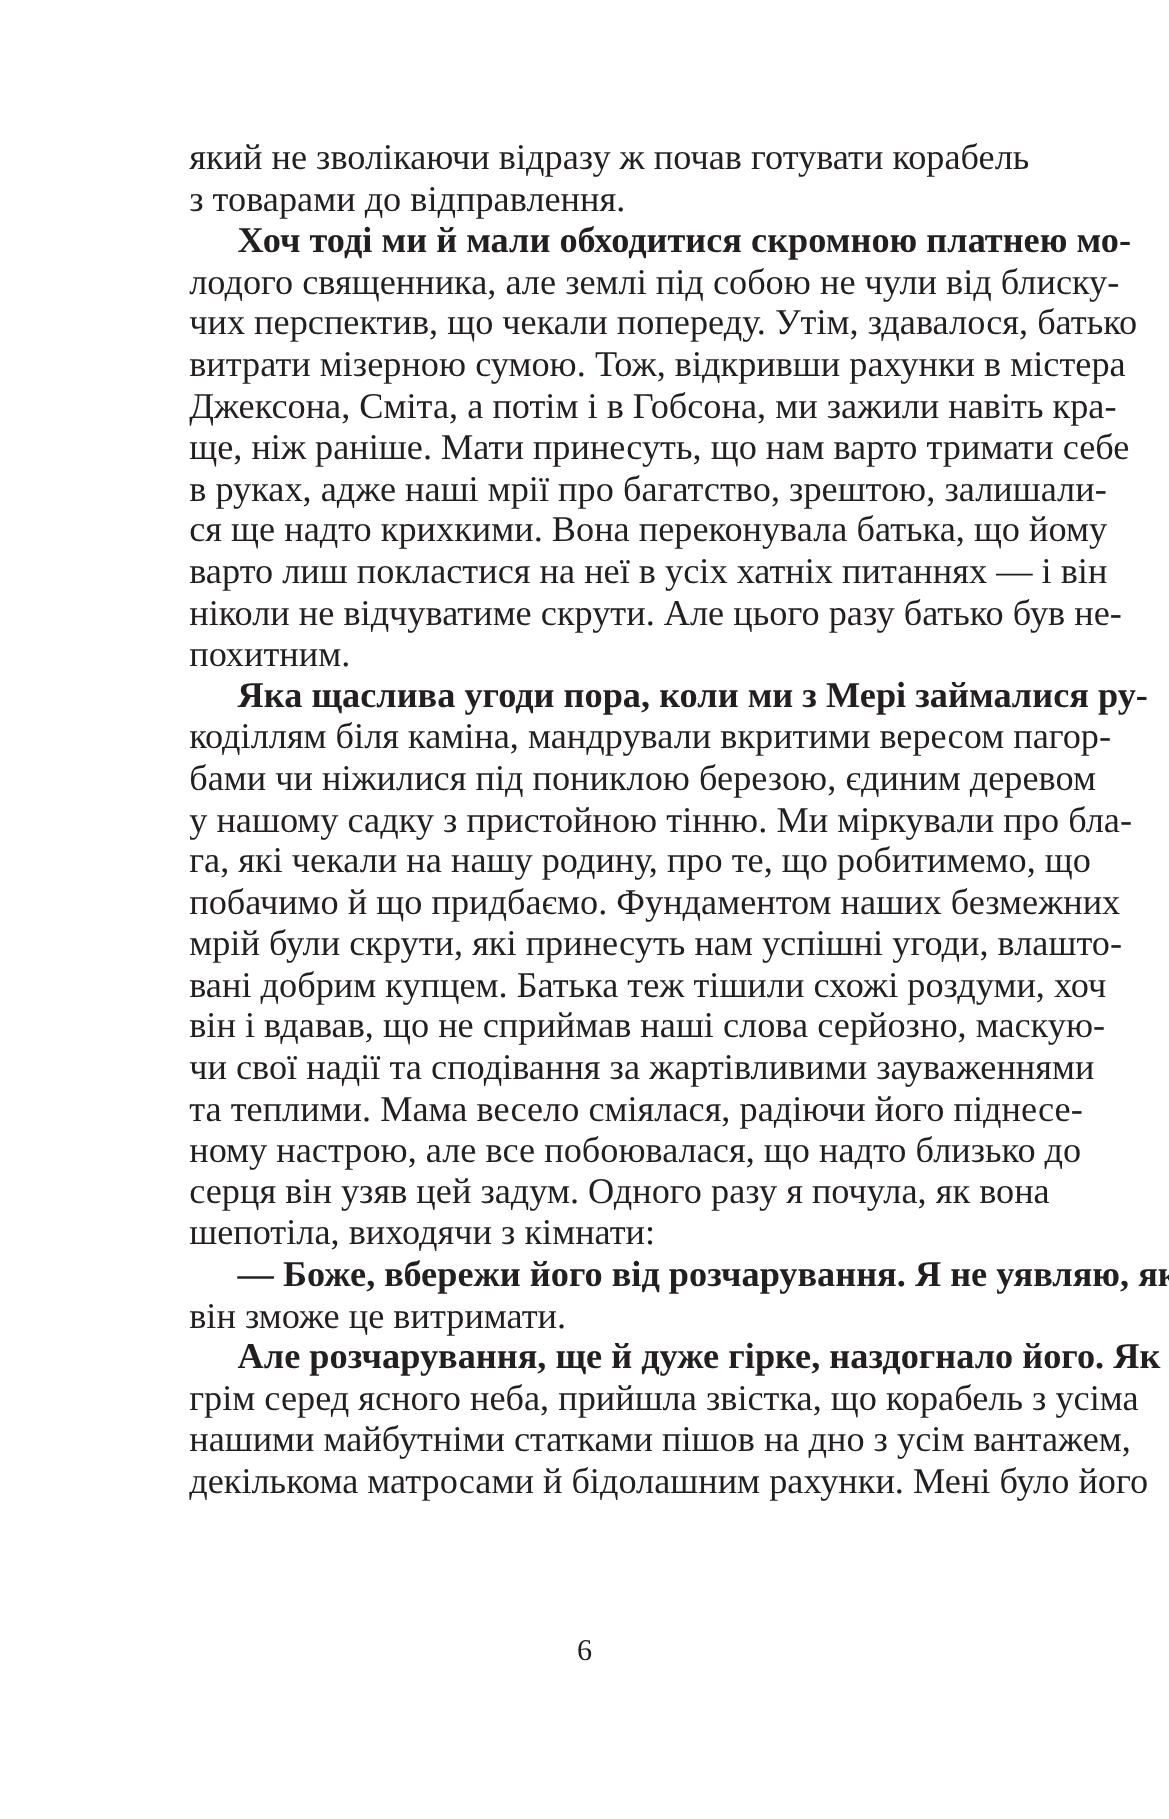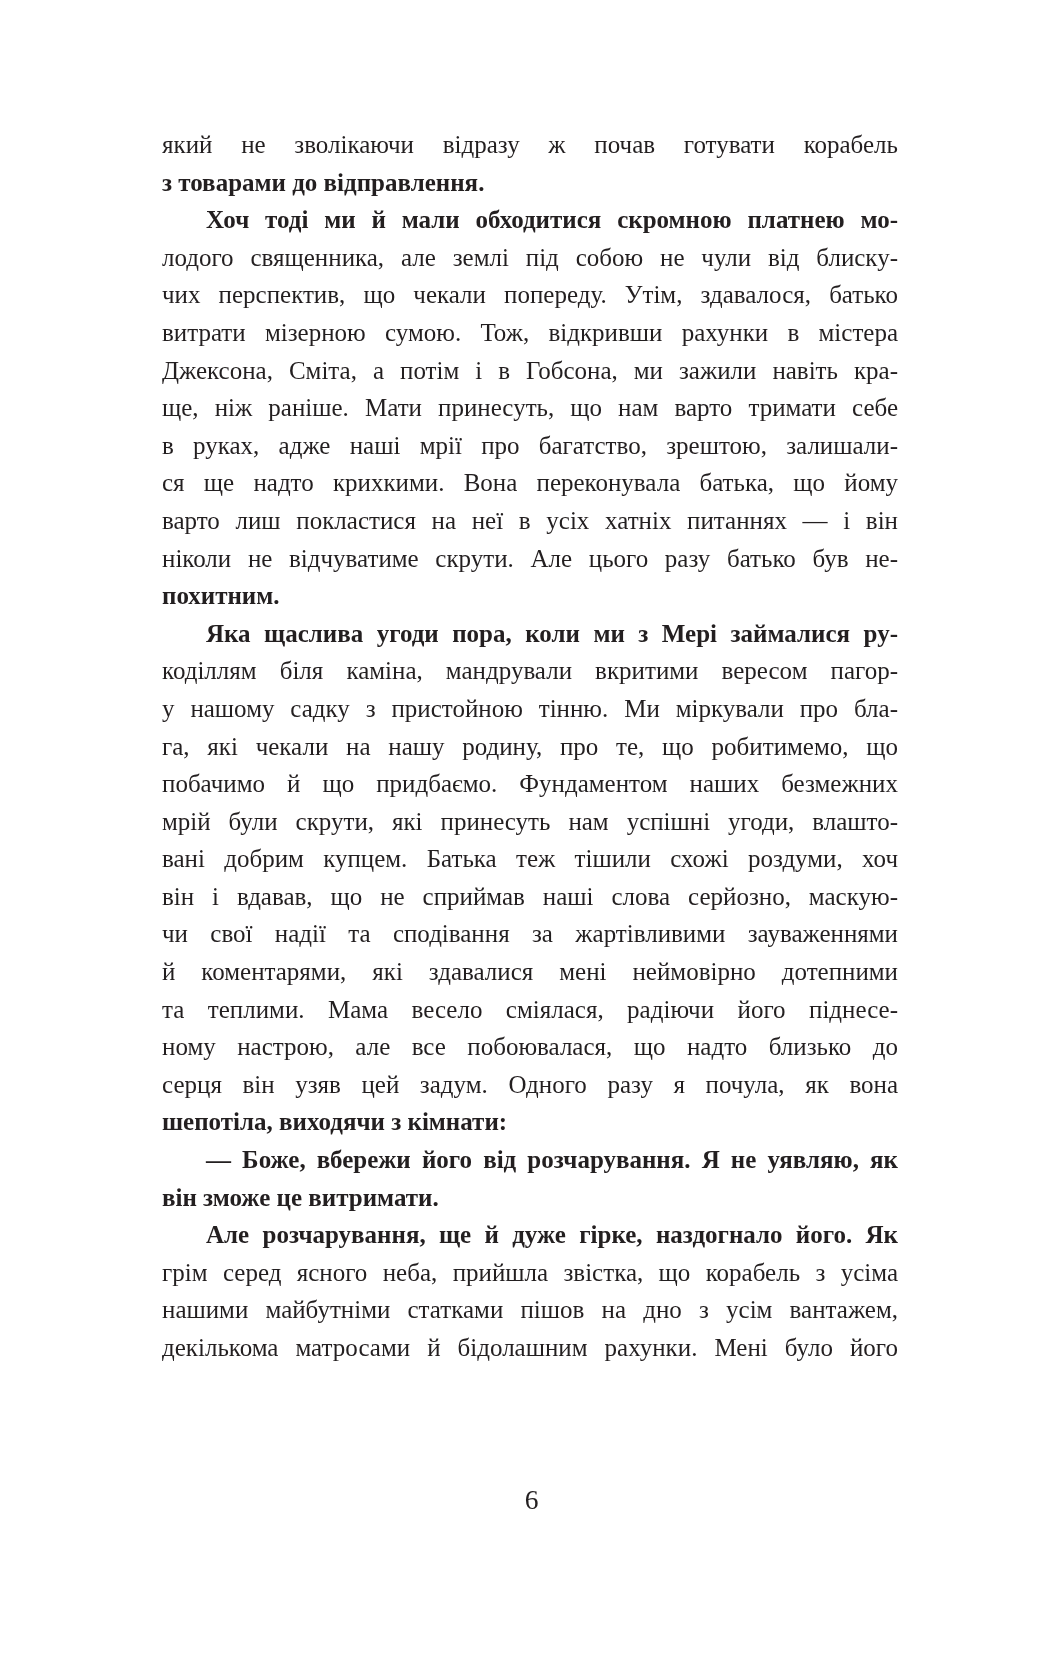--- a/index.html
+++ b/index.html
@@ -9,37 +9,36 @@
     }
     body {
       width: 1063px;
       height: 1654px;
       position: relative;
       overflow: hidden;
       color: #231f20;
     }
     .page {
       position: absolute;
-      left: 162px;
+      left: 172px;
       top: 126px;
       width: 736px;
       font-family: "Liberation Serif", "DejaVu Serif", serif;
-      font-size: 25px;
+      font-size: 33px;
       line-height: 37.6px;
     }
     .line {
       display: block;
       white-space: nowrap;
       text-align: justify;
       text-align-last: justify;
       height: 37.6px;
     }
     .line.last {
       text-align-last: left;
-      font-weight: bold;
     }
     .line.indent {
       padding-left: 44px;
       font-weight: bold;
     }
     .page-number {
       position: absolute;
       left: 0;
       width: 1063px;
       top: 1482px;
@@ -69,28 +68,28 @@
     <span class="line">в руках, адже наші мрії про багатство, зрештою, залишали-</span>
     <span class="line">ся ще надто крихкими. Вона переконувала батька, що йому</span>
     <span class="line">варто лиш покластися на неї в усіх хатніх питаннях — і він</span>
     <span class="line">ніколи не відчуватиме скрути. Але цього разу батько був не-</span>
     <span class="line last">похитним.</span>
   </div>
 
   <div>
     <span class="line indent">Яка щаслива угоди пора, коли ми з Мері займалися ру-</span>
     <span class="line">коділлям біля каміна, мандрували вкритими вересом пагор-</span>
+    <span class="line">бами чи ніжилися під пониклою березою, єдиним деревом</span>
     <span class="line">у нашому садку з пристойною тінню. Ми міркували про бла-</span>
     <span class="line">га, які чекали на нашу родину, про те, що робитимемо, що</span>
     <span class="line">побачимо й що придбаємо. Фундаментом наших безмежних</span>
     <span class="line">мрій були скрути, які принесуть нам успішні угоди, влашто-</span>
     <span class="line">вані добрим купцем. Батька теж тішили схожі роздуми, хоч</span>
     <span class="line">він і вдавав, що не сприймав наші слова серйозно, маскую-</span>
     <span class="line">чи свої надії та сподівання за жартівливими зауваженнями</span>
-    <span class="line">й коментарями, які здавалися мені неймовірно дотепними</span>
     <span class="line">та теплими. Мама весело сміялася, радіючи його піднесе-</span>
     <span class="line">ному настрою, але все побоювалася, що надто близько до</span>
     <span class="line">серця він узяв цей задум. Одного разу я почула, як вона</span>
     <span class="line last">шепотіла, виходячи з кімнати:</span>
   </div>
 
   <div>
     <span class="line indent">— Боже, вбережи його від розчарування. Я не уявляю, як</span>
     <span class="line last">він зможе це витримати.</span>
   </div>

